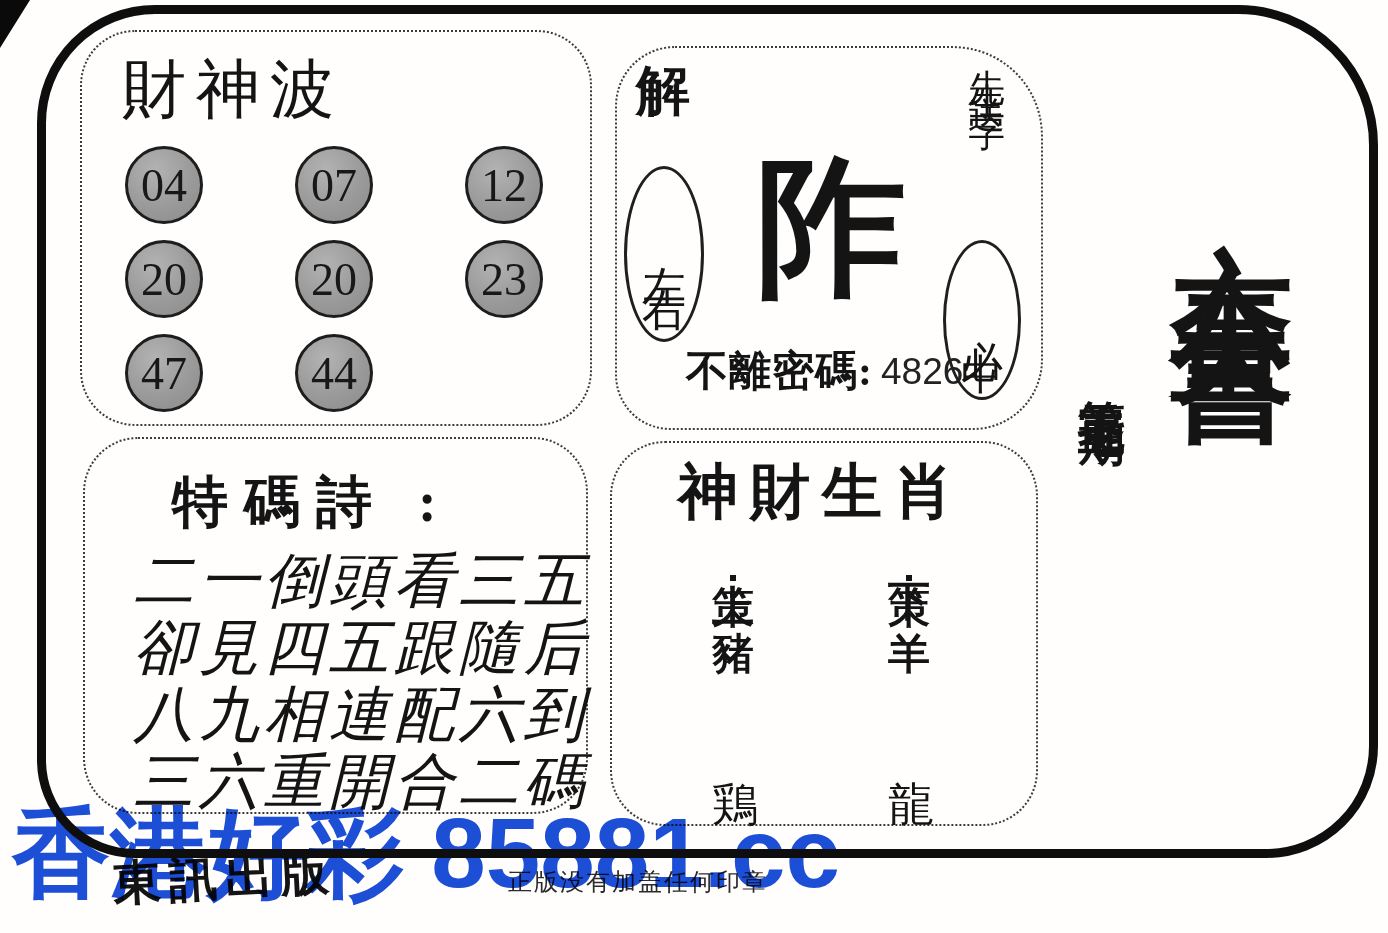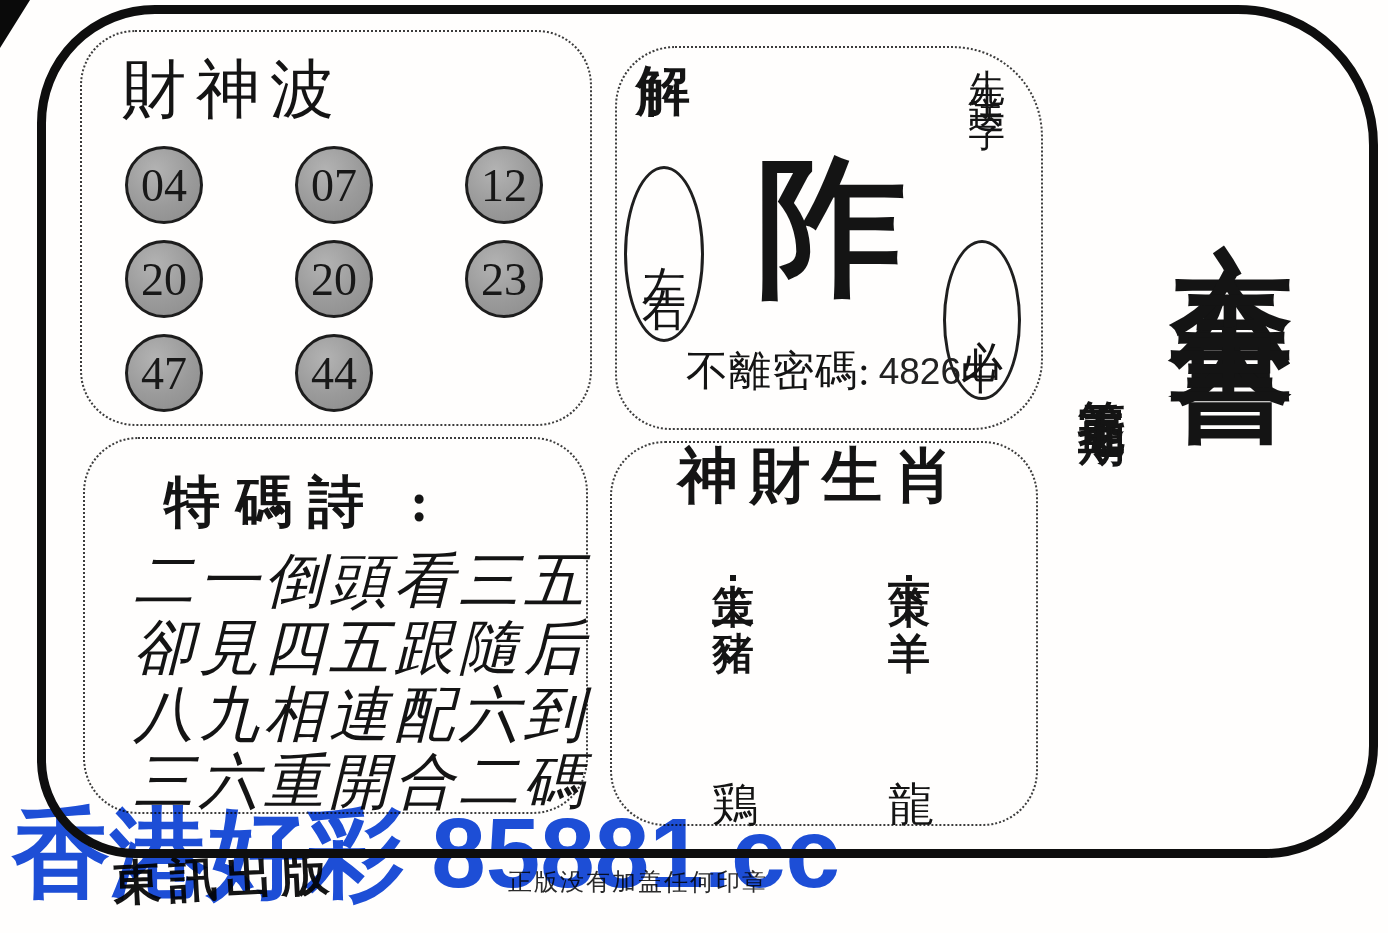--- a/index.html
+++ b/index.html
@@ -49,32 +49,32 @@
   .jie{left:636px;top:64px;font-size:54px;}
   .ellipse{
     position:absolute;box-sizing:border-box;border:3px solid #1f1f1f;border-radius:50%;
     display:flex;align-items:center;justify-content:center;z-index:2;
   }
   .ellipse-leftright{left:624px;top:166px;width:80px;height:176px;}
   .ellipse-leftright .v{font-size:44px;letter-spacing:22px;font-weight:500;}
   .main-char{left:756px;top:152px;font-size:150px;font-weight:900;
     font-family:"Liberation Sans","DejaVu Sans",sans-serif;}
   .password-row{left:686px;top:350px;display:flex;align-items:flex-end;gap:8px;}
-  .password-label{font-size:42px;font-weight:400;letter-spacing:1px;text-align:right;}
+  .password-label{font-size:42px;font-weight:700;letter-spacing:1px;text-align:right;}
   .password-value{font-size:37px;font-weight:400;padding-bottom:2px;
     font-family:"Liberation Sans","DejaVu Sans",sans-serif;color:#222;}
   .sender-col{left:968px;top:40px;font-size:37px;letter-spacing:14px;font-weight:500;}
   .ellipse-musthit{left:943px;top:240px;width:78px;height:160px;}
   .ellipse-musthit .v{font-size:42px;letter-spacing:14px;font-weight:500;}
   
-  .poem-title{left:164px;top:474px;font-size:56px;letter-spacing:16px;}
+  .poem-title{left:172px;top:474px;font-size:56px;letter-spacing:16px;}
   .poem-lines{position:absolute;left:134px;top:548px;z-index:2;}
   .poem-line{font-size:60px;line-height:67px;letter-spacing:5px;white-space:nowrap;font-style:italic;}
   
-  .zodiac-title{left:678px;top:446px;font-size:60px;letter-spacing:12px;text-align:center;}
+  .zodiac-title{left:678px;top:462px;font-size:60px;letter-spacing:12px;text-align:center;}
   .zodiac-col{font-size:42px;letter-spacing:2px;font-weight:600;}
   .zodiac-upper{left:712px;top:550px;}
   .zodiac-lower{left:888px;top:550px;}
   .zodiac-bl{left:712px;top:782px;font-size:46px;font-weight:500;}
   .zodiac-br{left:888px;top:782px;font-size:46px;font-weight:500;}
   
   .sheet-title{left:1171px;top:142px;font-size:122px;letter-spacing:28px;font-weight:600;z-index:2;}
   .issue-no{left:1078px;top:362px;font-size:47px;letter-spacing:5px;font-weight:800;z-index:2;}
   
   .publisher{left:112px;top:860px;font-size:48px;letter-spacing:8px;font-weight:700;

